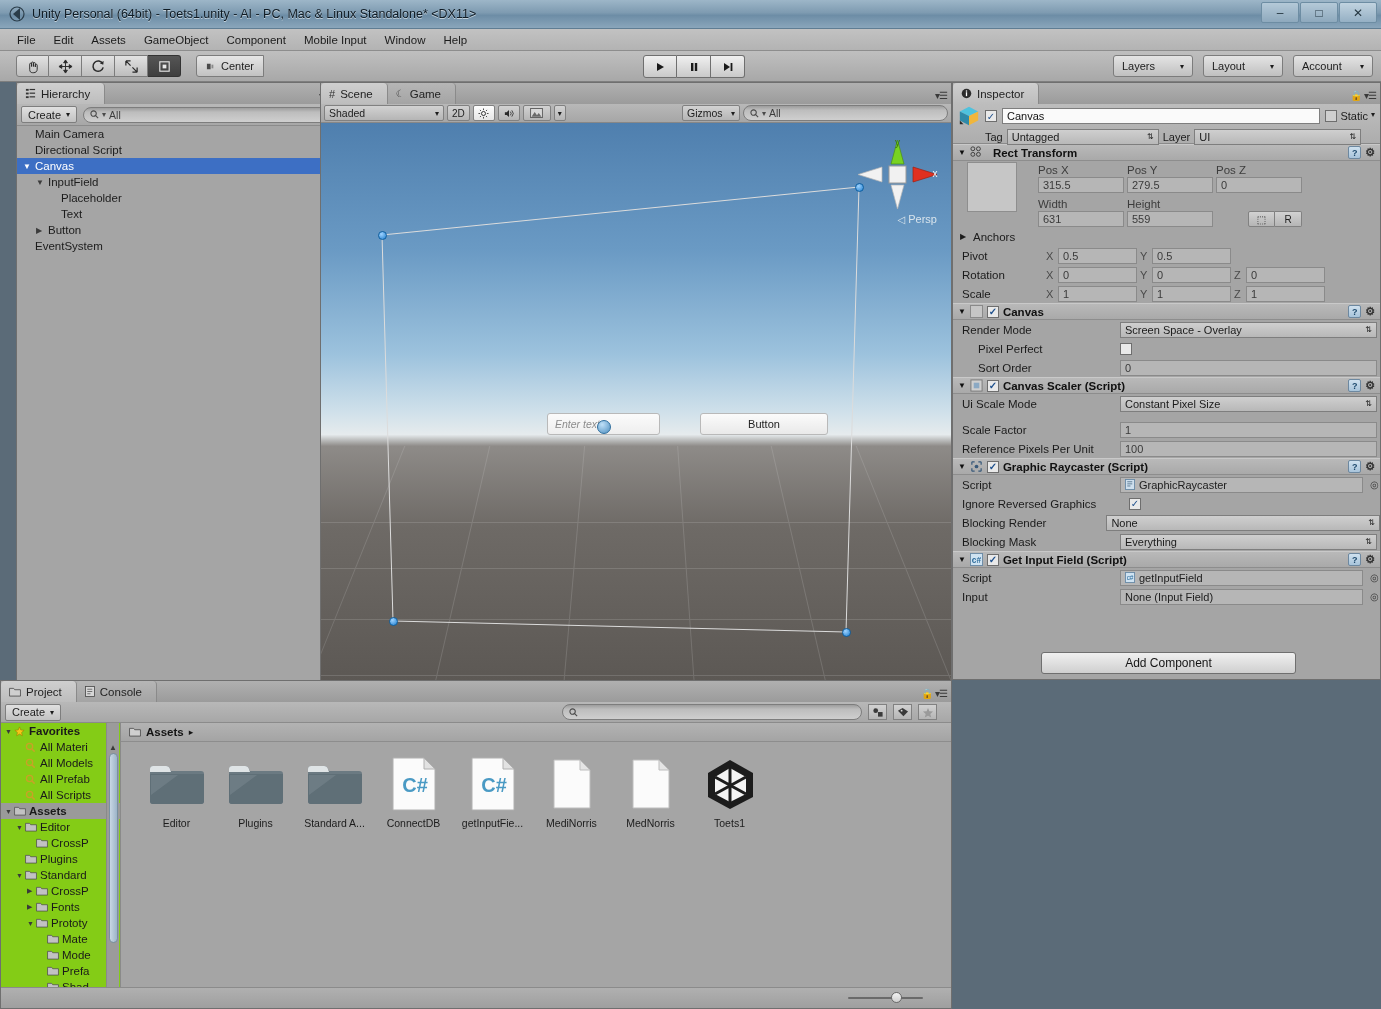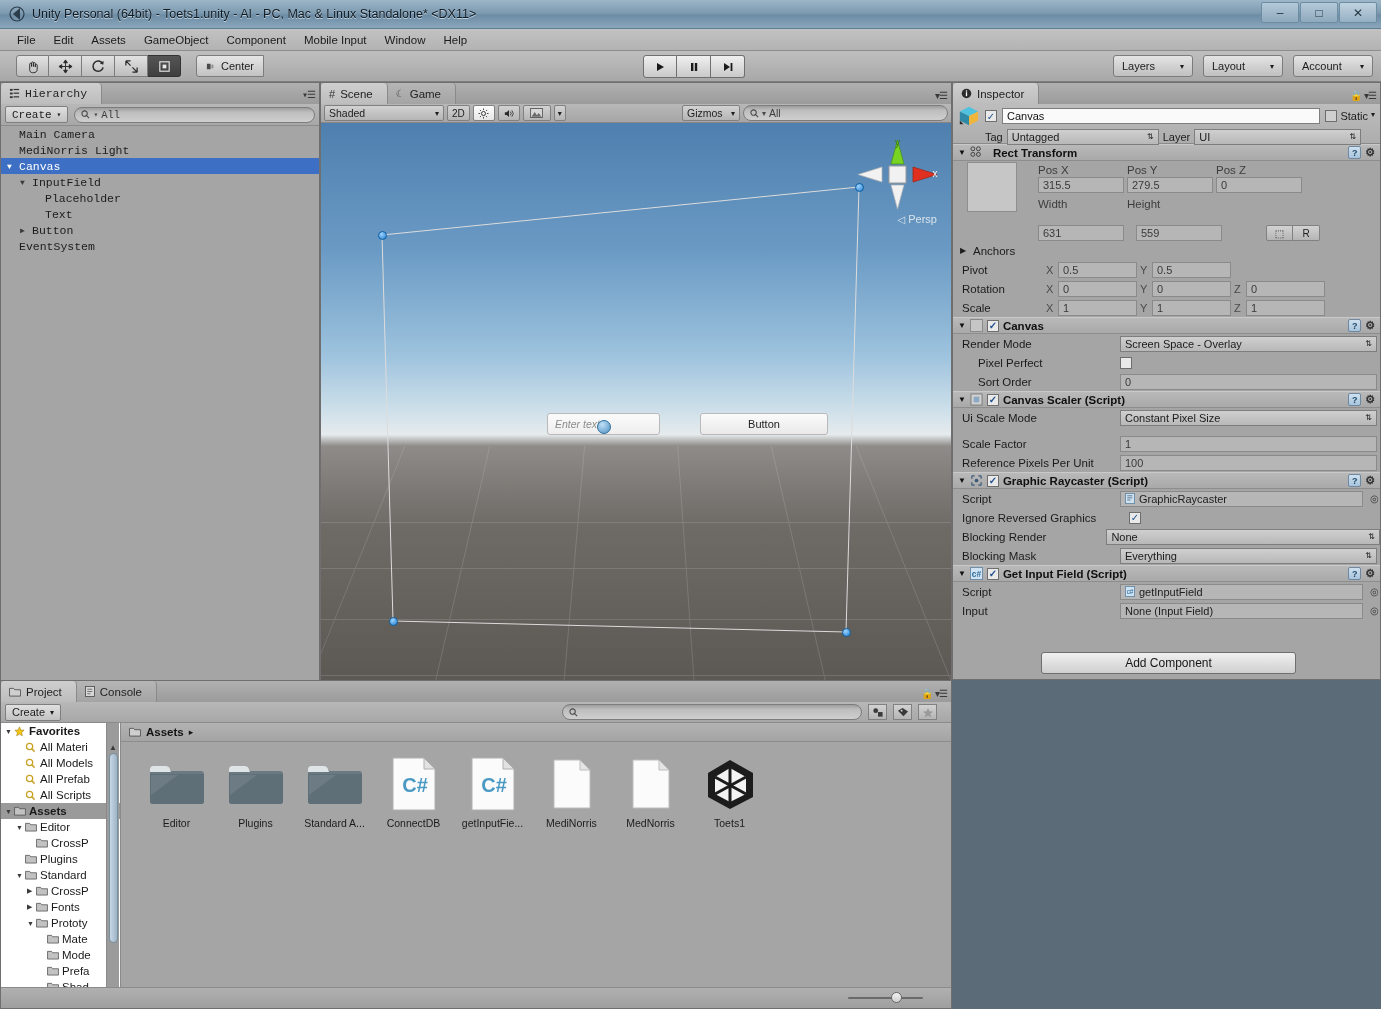--- a/index.html
+++ b/index.html
@@ -107,21 +107,21 @@
     display:flex;align-items:center;gap:5px;
     font-size:11.5px;color:#232323;
     background:linear-gradient(to bottom,#b6b6b6,#a4a4a4);
     border-right:1px solid #8a8a8a;
     border-top-left-radius:4px;border-top-right-radius:4px;
   }
   .tab.active{background:linear-gradient(to bottom,#cfcfcf,#bdbdbd);}
   .tabmenu{position:absolute;right:4px;bottom:3px;font-size:10px;color:#3a3a3a;letter-spacing:-1px;}
 
   
-  #hierarchy{left:0;top:82px;width:320px;height:598px;background:#404040;font-family:Liberation Mono, monospace;}
+  #hierarchy{left:16px;top:82px;width:320px;height:598px;background:#404040;}
   .h-toolbar{
     height:22px;background:linear-gradient(to bottom,#b8b8b8,#a7a7a7);
     border-bottom:1px solid #8b8b8b;display:flex;align-items:center;padding:0 4px;gap:6px;
   }
   .createbtn{
     height:17px;padding:0 6px;font-size:11px;color:#1c1c1c;
     background:linear-gradient(to bottom,#e0e0e0,#c2c2c2);
     border:1px solid #7e7e7e;border-radius:2px;
     display:flex;align-items:center;gap:5px;
   }
@@ -230,21 +230,21 @@
     display:flex;align-items:center;justify-content:center;font-size:12px;color:#151515;
   }
 
   
   #project{left:0;top:680px;width:952px;height:329px;background:#a5a5a5;}
   .p-toolbar{
     height:21px;background:linear-gradient(to bottom,#b8b8b8,#a7a7a7);
     border-bottom:1px solid #8b8b8b;display:flex;align-items:center;padding:0 4px;gap:6px;
   }
   .p-body{display:flex;height:calc(100% - 42px);}
-  .p-tree{width:120px;background:#ffffff;border-right:1px solid #8a8a8a;position:relative;overflow:hidden;}
+  .p-tree{width:120px;background:#84cc16;border-right:1px solid #8a8a8a;position:relative;overflow:hidden;}
   .p-right{flex:1;background:#a5a5a5;position:relative;}
   .breadcrumb{height:19px;background:linear-gradient(to bottom,#b3b3b3,#a4a4a4);
     border-bottom:1px solid #8d8d8d;display:flex;align-items:center;gap:5px;padding-left:8px;
     font-size:11.5px;font-weight:bold;color:#141414;}
   .t-row{height:16px;display:flex;align-items:center;font-size:11.5px;color:#1a1a1a;white-space:nowrap;}
   .t-row.bold{font-weight:bold;}
   .t-row.assets{background:#9a9a9a;}
   .grid{display:flex;flex-wrap:wrap;padding:14px 0 0 18px;gap:4px;}
   .cell{width:75px;display:flex;flex-direction:column;align-items:center;gap:5px;}
   .cell .cap{font-size:10.5px;color:#1c1c1c;white-space:nowrap;}
@@ -401,21 +401,21 @@
         <span>All</span>
       </div>
     </div>
     <div class="h-list" id="hlist">
         <div class="h-row">
           <span class="tw" style="margin-left: 0px;"></span>
           <span>Main Camera</span>
         </div>
         <div class="h-row">
           <span class="tw" style="margin-left: 0px;"></span>
-          <span>MediNorris Light</span>
+          <span>Directional Script</span>
         </div>
         <div class="h-row sel">
           <span class="tw" style="margin-left: 0px;">▼</span>
           <span>Canvas</span>
         </div>
         <div class="h-row">
           <span class="tw" style="margin-left: 13px;">▼</span>
           <span>InputField</span>
         </div>
         <div class="h-row">
@@ -617,21 +617,21 @@
                 <span>279.5</span>
               </div>
             <div class="field" style="width:86px">
                 <span>0</span>
               </div>
           </div>
           <div style="display:flex;gap:3px;height:15px;align-items:flex-end;margin-top:2px;">
             <span class="plabel" style="width:86px;color:#3d3d3d">Width</span>
             <span class="plabel" style="width:86px;color:#3d3d3d">Height</span>
           </div>
-          <div style="display:flex;gap:12px;margin-top:15px;align-items:flex-end;">
+          <div style="display:flex;gap:3px;margin-top:1px;align-items:flex-end;">
             <div class="field" style="width:86px">
                 <span>631</span>
               </div>
             <div class="field" style="width:86px">
                 <span>559</span>
               </div>
             <div style="display:flex;margin-left:32px">
               <div class="s-btn" style="width:27px;border-radius:2px 0 0 2px">⬚</div>
               <div class="s-btn" style="width:27px;border-radius:0 2px 2px 0;border-left:0">R</div>
             </div>

